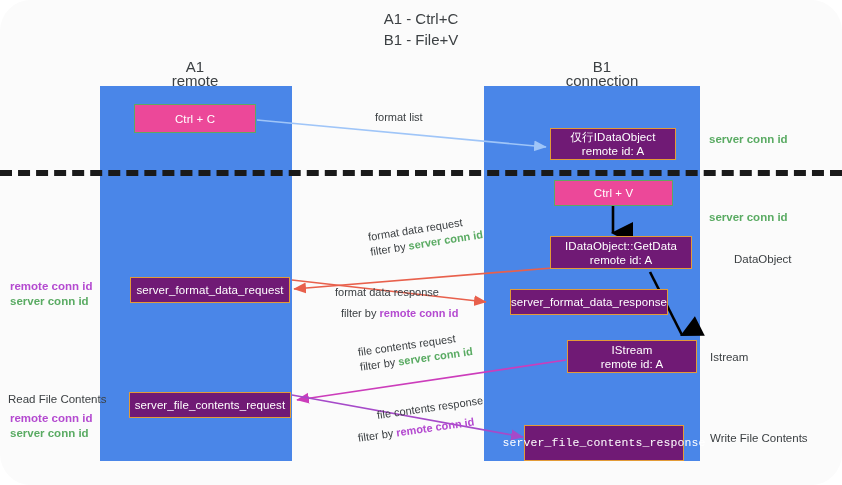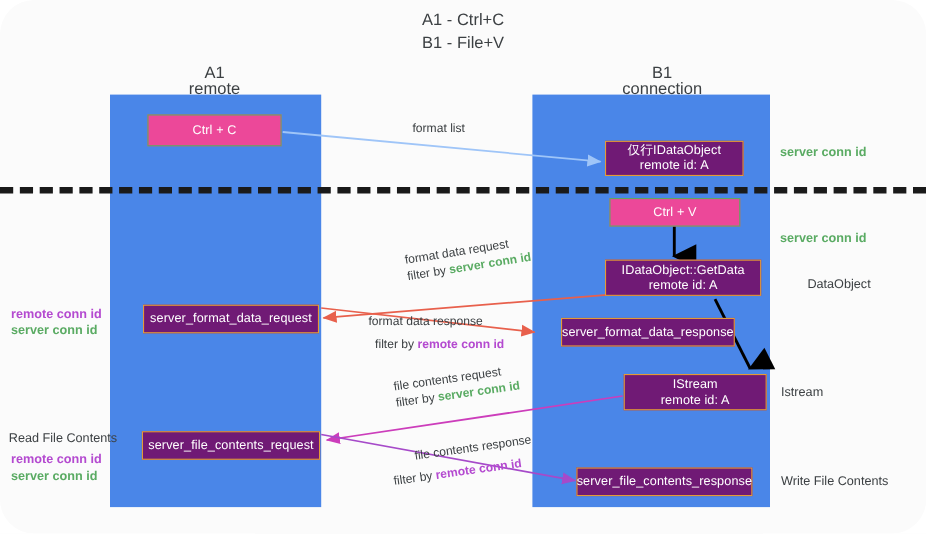--- a/index.html
+++ b/index.html
@@ -179,21 +179,21 @@
 
   <div class="node orange" style="left:510px; top:289px; width:158px; height:26px;">
     <span>server_format_data_response</span>
   </div>
 
   <div class="node orange" style="left:567px; top:340px; width:130px; height:33px;">
     <span>IStream</span>
     <span>remote id: A</span>
   </div>
 
-  <div class="node orange" style="left:524px; top:425px; width:160px; height:26px;">
+  <div class="node orange" style="left:524px; top:425px; width:160px; height:36px;font-family:Liberation Mono, monospace;">
     <span>server_file_contents_response</span>
   </div>
 
   <div class="edge-label" style="left:375px; top:110px;">
     <span>format list</span>
   </div>
 
   <div class="edge-label rot-a" style="left:367px; top:230px;">
     <div>format data request</div>
     <div>

